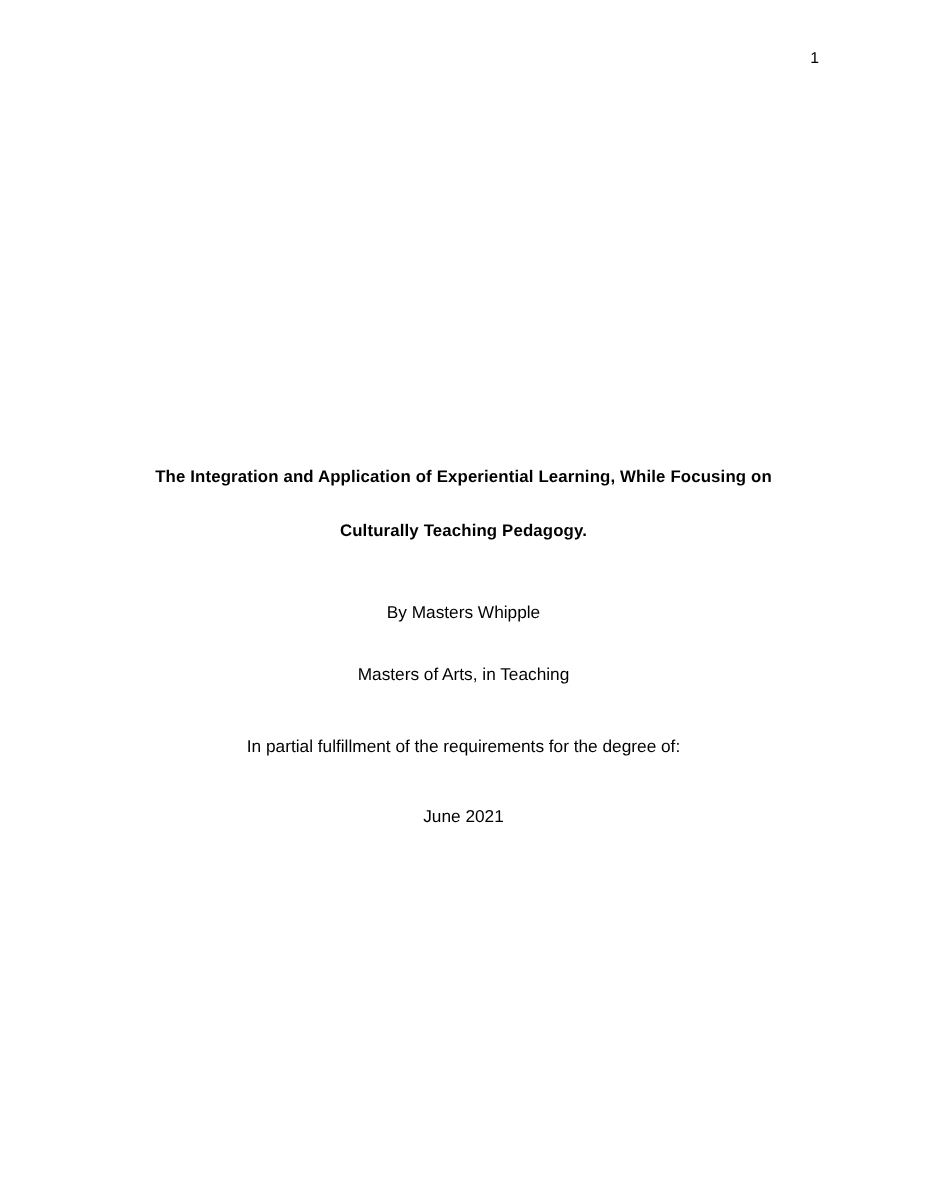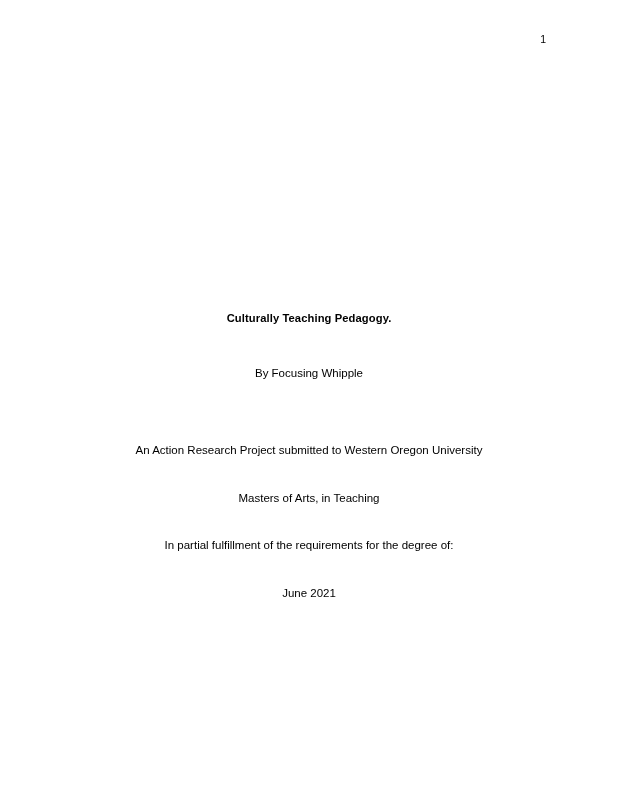--- a/index.html
+++ b/index.html
@@ -72,25 +72,25 @@
 </style>
 </head>
 <body>
 
 <div class="page">
 
   <div class="page-number">1</div>
 
   <div class="title-block">
     <h1 class="doc-title">
+      <span class="line1">The Integration and Application of Experiential Learning, While Focusing on</span>
       <span class="line2">Culturally Teaching Pedagogy.</span>
     </h1>
-    <div class="author">By Focusing Whipple</div>
+    <div class="author">By Masters Whipple</div>
   </div>
 
   <div class="submission-block">
-    <div class="submission-line">An Action Research Project submitted to Western Oregon University</div>
     <div class="submission-line">Masters of Arts, in Teaching</div>
     <div class="submission-line">In partial fulfillment of the requirements for the degree of:</div>
     <div class="submission-line">June 2021</div>
   </div>
 
 </div>
 
 </body></html>

